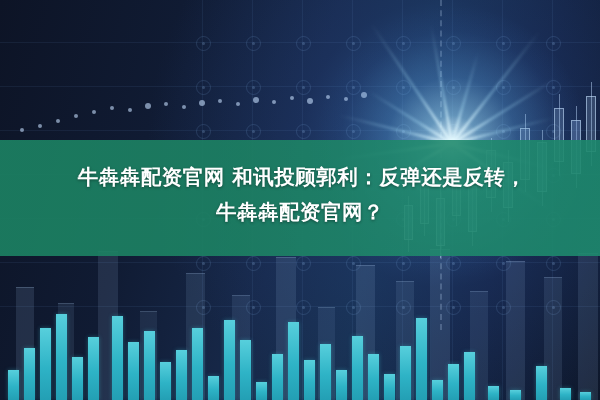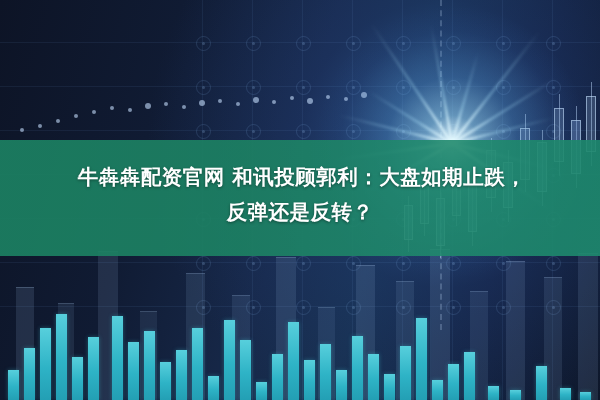--- a/index.html
+++ b/index.html
@@ -374,17 +374,17 @@
       <div class="ray" style="width: 116px; transform: rotate(-166deg);"></div>
       <div class="ray" style="width: 122px; transform: rotate(172deg);"></div>
       <div class="ray" style="width: 100px; transform: rotate(150deg);"></div>
       <div class="ray" style="width: 104px; transform: rotate(14deg);"></div>
       <div class="ray" style="width: 124px; transform: rotate(34deg);"></div>
     </div>
 
   <div id="green-band"></div>
 
   <div id="headline">
-    <span class="ln ln1">牛犇犇配资官网 和讯投顾郭利：大盘如期止跌，</span>
-    <span class="ln ln2">反弹还是反转？</span>
+    <span class="ln ln1">牛犇犇配资官网 和讯投顾郭利：反弹还是反转，</span>
+    <span class="ln ln2">牛犇犇配资官网？</span>
   </div>
 
 </div>
 
 </body></html>

